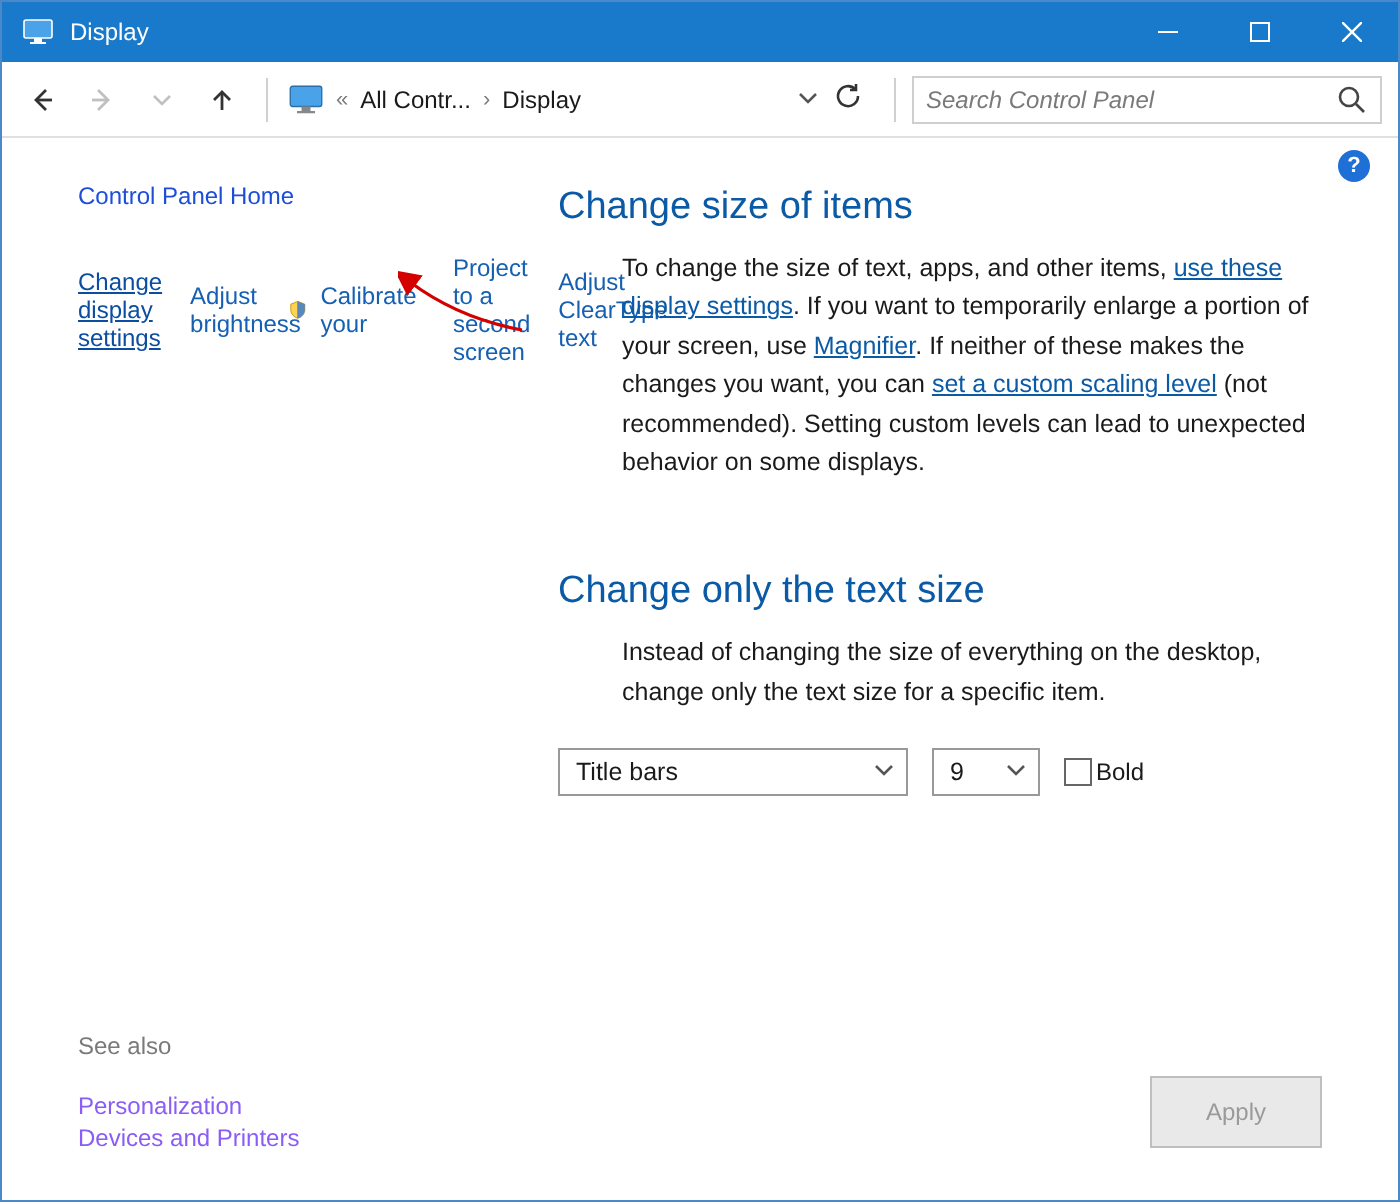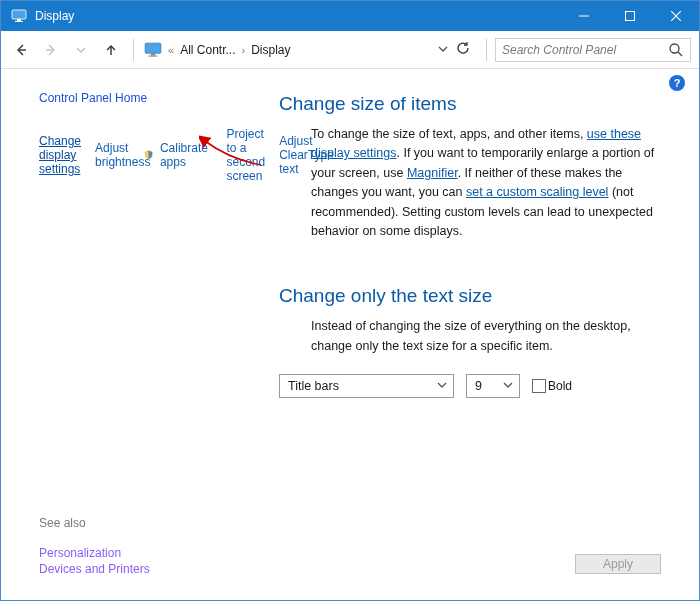--- a/index.html
+++ b/index.html
@@ -14,21 +14,21 @@
     .addrbar { height: 38px; border-bottom: 1px solid #e0e0e0; display: flex; align-items: center; padding: 0 6px; gap: 2px; }
     .nav-btn { width: 28px; height: 28px; display: flex; align-items: center; justify-content: center; color: #5a5a5a; }
     .nav-btn.disabled { color: #c0c0c0; }
     .divider-v { width: 1px; height: 22px; background: #d0d0d0; margin: 0 6px; }
     .crumb-icon { width: 18px; height: 16px; display:flex; align-items:center; justify-content:center; margin: 0 2px; }
     .crumb-sep { color: #7a7a7a; padding: 0 4px; font-size: 11px; }
     .crumb { font-size: 12px; color: #1a1a1a; padding: 0 2px; }
     .addr-path { display: flex; align-items: center; flex: 0 0 auto; }
     .addr-spacer { flex: 1; }
     .chev-refresh { display:flex; align-items:center; gap:8px; color:#5a5a5a; margin-right:8px; }
-    .search-box { width: 196px; height: 24px; border: 1px solid #cfcfcf; display: flex; align-items: center; padding: 0 6px; color: #888; margin-right: 2px; }
+    .search-box { width: 235px; height: 24px; border: 1px solid #cfcfcf; display: flex; align-items: center; padding: 0 6px; color: #888; margin-right: 2px; }
     .search-box input { border: none; outline: none; font-size: 12px; flex: 1; color: #1a1a1a; background: transparent; }
     .search-box input::placeholder { color: #7a7a7a; font-style: italic; }
     .search-icon { width: 16px; height: 16px; display:flex; align-items:center; justify-content:center; color:#444; }
     .body-area { flex: 1; display: flex; position: relative; }
     .help-badge { position: absolute; right: 14px; top: 6px; width: 16px; height: 16px; border-radius: 50%; background: #1e6fd6; color: #fff; font-size: 11px; font-weight: bold; display: flex; align-items: center; justify-content: center; }
     .sidebar { width: 248px; padding: 22px 0 0 38px; display: flex; flex-direction: column; font-size: 12px; }
     .side-head { color: #1d4ed8; font-size: 12px; margin-bottom: 22px; }
     .side-links { display: flex; flex-direction: row; gap: 14px; position: relative; }
     .side-link { color: #1560b3; font-size: 12px; display: flex; align-items: center; gap: 6px; }
     .side-link.active { color: #0b4da1; text-decoration: underline; cursor: pointer; }
@@ -43,21 +43,21 @@
     .para { color: #1a1a1a; font-size: 12.5px; line-height: 1.55; margin-left: 32px; }
     .para a { color: #0b5aa6; text-decoration: underline; }
     .section2 { margin-top: 44px; }
     .controls-row { display: flex; align-items: center; gap: 12px; margin-top: 18px; text-align: center; }
     .combo { height: 24px; border: 1px solid #999; background: #fff; display: flex; align-items: center; padding: 0 6px 0 8px; font-size: 12.5px; gap: 8px; }
     .combo.wide { width: 175px; justify-content: space-between; }
     .combo.narrow { width: 54px; justify-content: space-between; }
     .combo .chev { color: #555; }
     .cb-wrap { display: flex; align-items: center; gap: 2px; }
     .cb { width: 14px; height: 14px; border: 1px solid #666; background: #fff; }
-    .apply-btn { position: absolute; right: 38px; bottom: 26px; width: 86px; height: 20px; border: 1px solid #bfbfbf; background: #e9e9e9; color: #9a9a9a; display: flex; align-items: center; justify-content: center; font-size: 12px; }
+    .apply-btn { position: absolute; right: 38px; bottom: 26px; width: 86px; height: 36px; border: 1px solid #bfbfbf; background: #e9e9e9; color: #9a9a9a; display: flex; align-items: center; justify-content: center; font-size: 12px; }
   </style>
 </head>
 <body>
 
 <div class="window">
 
   <div class="titlebar">
     <span class="app-icon">
       <svg viewBox="0 0 16 16">
           <rect x="1" y="2" width="14" height="9" rx="1" fill="#4aa3e8" stroke="#fff" stroke-width="0.8"></rect>
@@ -155,21 +155,21 @@
         <span class="side-link active">Change display settings</span>
         <span class="side-link">Adjust brightness</span>
         <span class="side-link">
           <span class="shield">
               <svg viewBox="0 0 14 14">
                 <path d="M7 1 L12 3 V7 C12 10 9.5 12.5 7 13 C4.5 12.5 2 10 2 7 V3 Z" fill="#ffd34d" stroke="#c08a00" stroke-width="0.6"></path>
                 <path d="M7 1 L7 13" stroke="#3b7bd1" stroke-width="0.6"></path>
                 <path d="M7 1 L12 3 V7 C12 10 9.5 12.5 7 13 V1 Z" fill="#3b7bd1" opacity="0.85"></path>
               </svg>
             </span>
-          <span>Calibrate apps</span>
+          <span>Calibrate your</span>
         </span>
         <span class="side-link">Project to a second screen</span>
         <span class="side-link">Adjust ClearType text</span>
         <svg class="arrow-anno" width="70" height="40">
           <defs>
               <marker id="ah" markerWidth="8" markerHeight="8" refX="2" refY="4" orient="auto">
                 <path d="M0 0 L8 4 L0 8 Z" fill="#d40000"></path>
               </marker>
             </defs>
           <path d="M62 30 Q30 24 6 6" fill="none" stroke="#d40000" stroke-width="1.6" marker-end="url(#ah)"></path>

